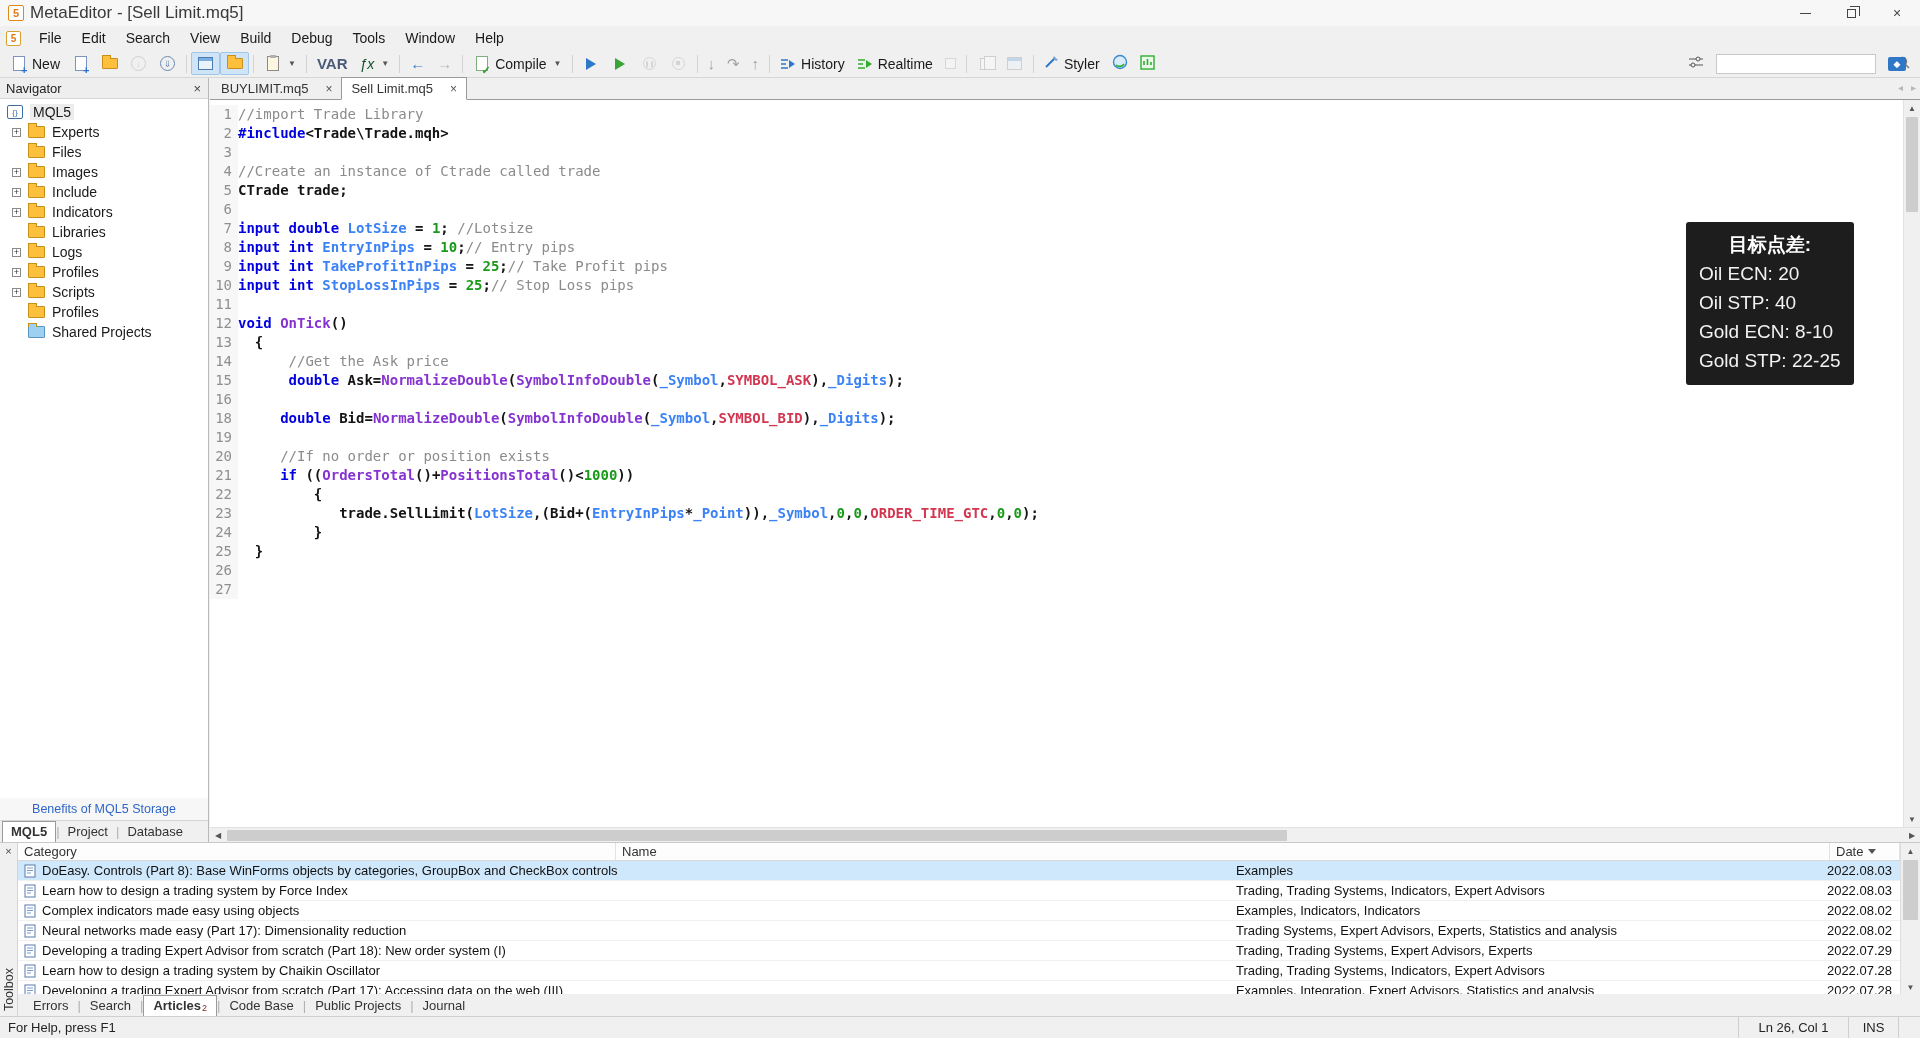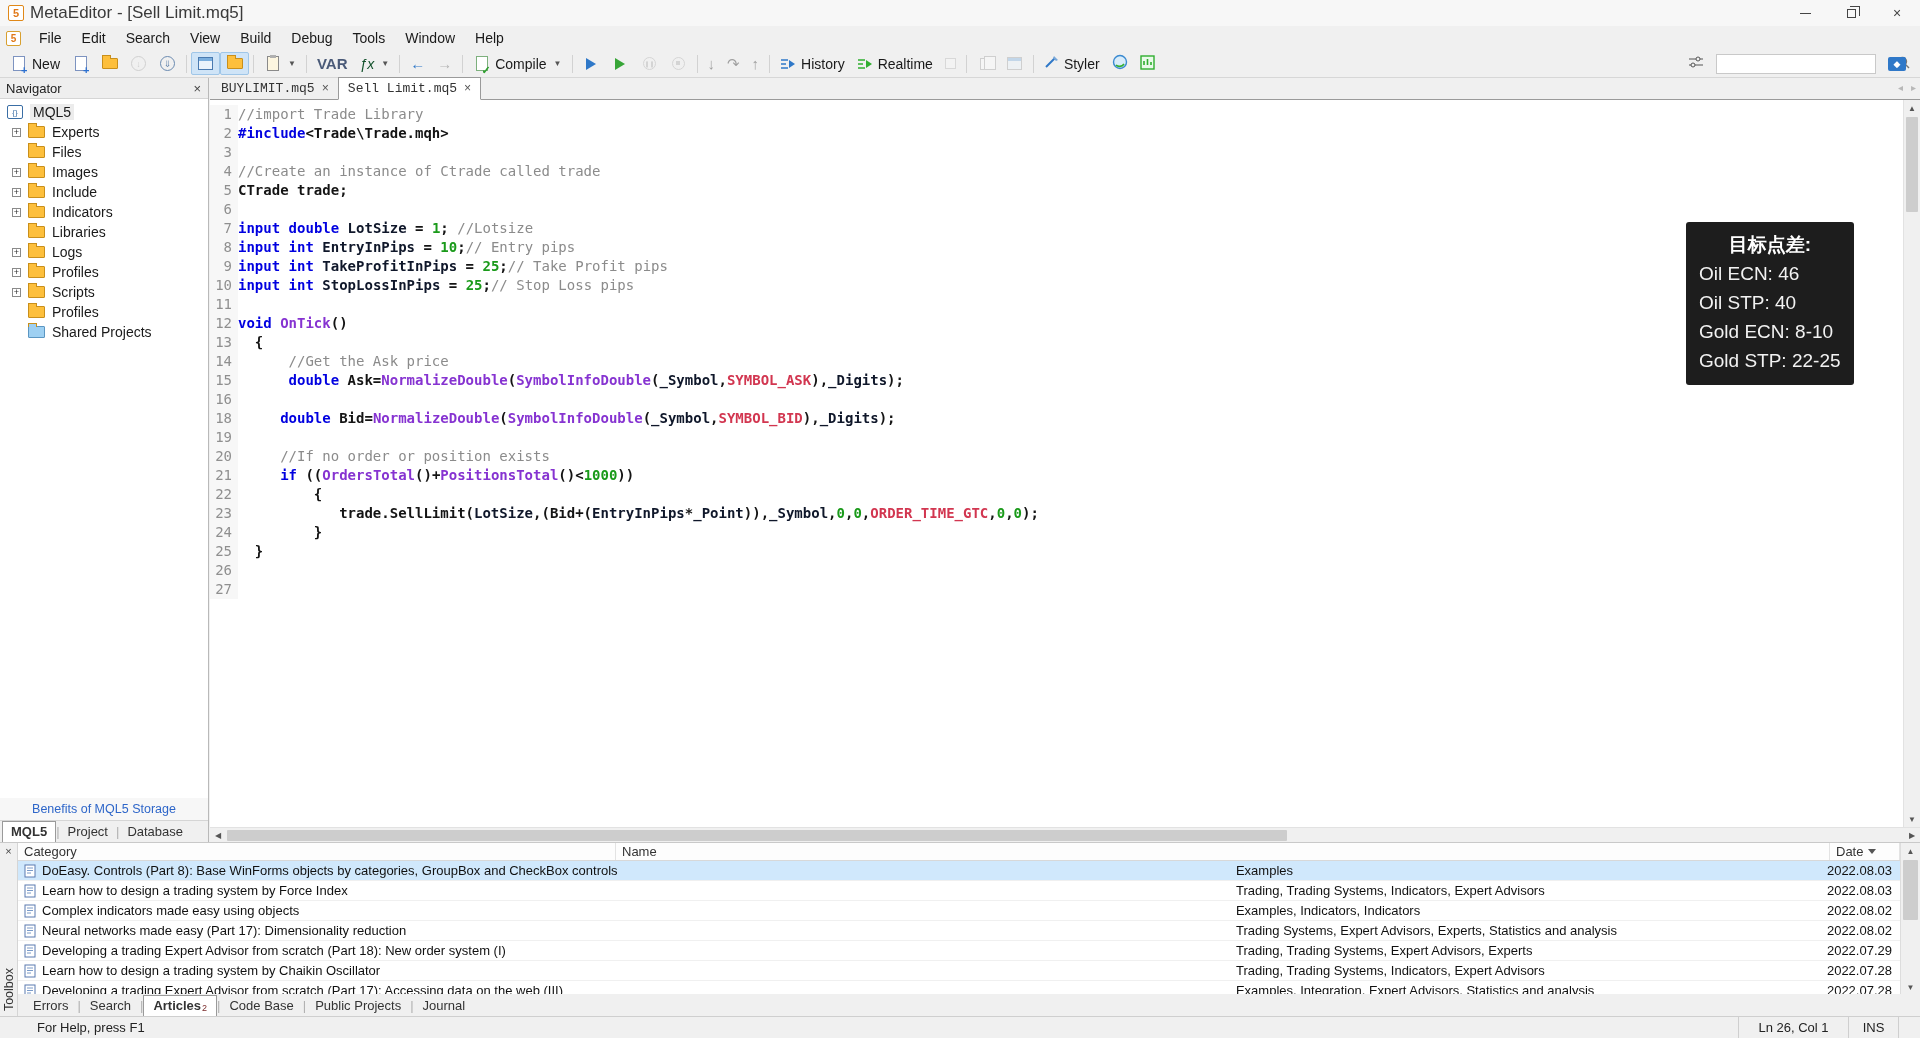--- a/index.html
+++ b/index.html
@@ -75,30 +75,30 @@
   .nav-link-row { height:22px; display:flex; justify-content:center; align-items:center; background:#f7f7f7; }
   .nav-link { font-size:12.5px; color:#2e66c9; }
   .nav-tabs { height:22px; background:#f0f0f0; border-top:1px solid #d5d5d5; display:flex; align-items:flex-end; padding-left:2px; font-size:13px; color:#333; }
   .nav-tab { padding:2px 8px 3px; }
   .nav-tab.active { background:#fff; border:1px solid #9a9a9a; border-bottom:none; font-weight:bold; }
   .vtab-sep { color:#b0b0b0; padding-bottom:3px; }
 
   
   .editor { position:absolute; left:210px; top:78px; width:1710px; height:764px; background:#fff; display:flex; flex-direction:column; }
   .tabs-row { height:22px; background:#f0f0f0; border-bottom:1px solid #9a9a9a; display:flex; align-items:flex-end; padding-left:2px; position:relative; }
-  .etab { display:flex; align-items:center; gap:7px; font-size:13px; color:#333; padding:3px 9px;font-family:Liberation Mono, monospace; }
+  .etab { display:flex; align-items:center; gap:17px; font-size:13px; color:#333; padding:3px 9px; }
   .etab.active { background:#fff; border:1px solid #9a9a9a; border-bottom:1px solid #fff; margin-bottom:-1px; }
   .etab .x { font-size:12px; color:#555; }
   .tab-scroll { position:absolute; right:4px; top:4px; display:flex; gap:8px; color:#b8b8b8; font-size:10px; }
   .code-wrap { flex:1; position:relative; overflow:hidden; display:flex; }
   .code-area { flex:1; padding-top:5px; font-family:"DejaVu Sans Mono", monospace; font-size:14px; line-height:19px; overflow:hidden; }
   .cl { display:flex; white-space:pre; }
   .ln { width:28px; flex:0 0 28px; text-align:right; padding-right:6px; color:#8f8f8f; background:#f7f7f7; font-weight:400; }
   .ct { font-weight:600; color:#141414; }
-  .ct .kw { color:#0000e0; } .ct .fn { color:#8633d1; } .ct .id { color:#0f172a; }
+  .ct .kw { color:#0000e0; } .ct .fn { color:#8633d1; } .ct .id { color:#3b82f6; }
   .ct .cn { color:#d23650; } .ct .num { color:#1a9a1a; } .ct .cm { color:#8b8b8b; font-weight:400; }
   .vscroll { width:17px; flex:0 0 17px; background:#f0f0f0; border-left:1px solid #e2e2e2; position:relative; font-size:8px; color:#555; }
   .vs-up { position:absolute; top:0; left:0; right:0; height:16px; display:flex; align-items:center; justify-content:center; }
   .vs-dn { position:absolute; bottom:0; left:0; right:0; height:16px; display:flex; align-items:center; justify-content:center; }
   .vs-thumb { position:absolute; top:17px; left:2px; right:2px; height:95px; background:#cdcdcd; border-radius:1px; }
   .hscroll { height:15px; background:#f0f0f0; border-top:1px solid #e2e2e2; position:relative; font-size:8px; color:#555; }
   .hs-l { position:absolute; left:0; top:0; bottom:0; width:16px; display:flex; align-items:center; justify-content:center; }
   .hs-r { position:absolute; right:0; top:0; bottom:0; width:16px; display:flex; align-items:center; justify-content:center; }
   .hs-thumb { position:absolute; left:17px; top:2px; height:11px; width:62%; background:#cdcdcd; border-radius:1px; }
 
@@ -127,21 +127,21 @@
   .tb-vscroll { position:absolute; right:0; top:0; width:20px; height:152px; background:#f0f0f0; border-left:1px solid #ddd; font-size:8px; color:#555; }
   .tb-vscroll .vs-thumb { top:17px; height:60px; }
   .tb-tabs { position:absolute; left:18px; bottom:0; right:0; height:22px; display:flex; align-items:flex-end; font-size:13px; color:#333; padding-left:6px; background:#f0f0f0; }
   .tb-tab { padding:2px 9px 3px; display:flex; align-items:flex-end; gap:1px; }
   .tb-tab.active { background:#fff; border:1px solid #9a9a9a; border-bottom:none; font-weight:bold; }
   .tb-tab sub { font-size:9px; color:#7a2a2a; font-weight:normal; }
   .tb-sep { color:#b0b0b0; padding-bottom:3px; }
 
   
   .statusbar { position:absolute; left:0; top:1016px; width:1920px; height:22px; background:#f0f0f0; border-top:1px solid #cfcfcf; display:flex; align-items:center; font-size:13px; color:#222; }
-  .st-help { padding-left:8px;margin-left:29px; }
+  .st-help { padding-left:8px; }
   .st-right { margin-left:auto; display:flex; height:100%; align-items:center; }
   .st-seg { border-left:1px solid #cfcfcf; height:100%; display:flex; align-items:center; justify-content:center; }
   .st-pos { width:110px; } .st-ins { width:50px; } .st-grip { width:22px; }
 </style>
 </head>
 <body>
 
 <div class="titlebar">
   <span class="app-ic">5</span>
   <span class="title-text">MetaEditor - [Sell Limit.mq5]</span>
@@ -484,21 +484,21 @@
   <div class="hscroll">
     <span class="hs-l">◀</span>
     <span class="hs-thumb"></span>
     <span class="hs-r">▶</span>
   </div>
 </div>
 
 <div class="overlay">
   <div class="ov-title">目标点差:</div>
   <div id="overlay-lines">
-      <div class="ov-line">Oil ECN: 46</div>
+      <div class="ov-line">Oil ECN: 20</div>
       <div class="ov-line">Oil STP: 40</div>
       <div class="ov-line">Gold ECN: 8-10</div>
       <div class="ov-line">Gold STP: 22-25</div>
     </div>
 </div>
 
 <div class="toolbox">
   <div class="tb-strip">
     <span class="tb-close">×</span>
     <span class="tb-vlabel">Toolbox</span>

